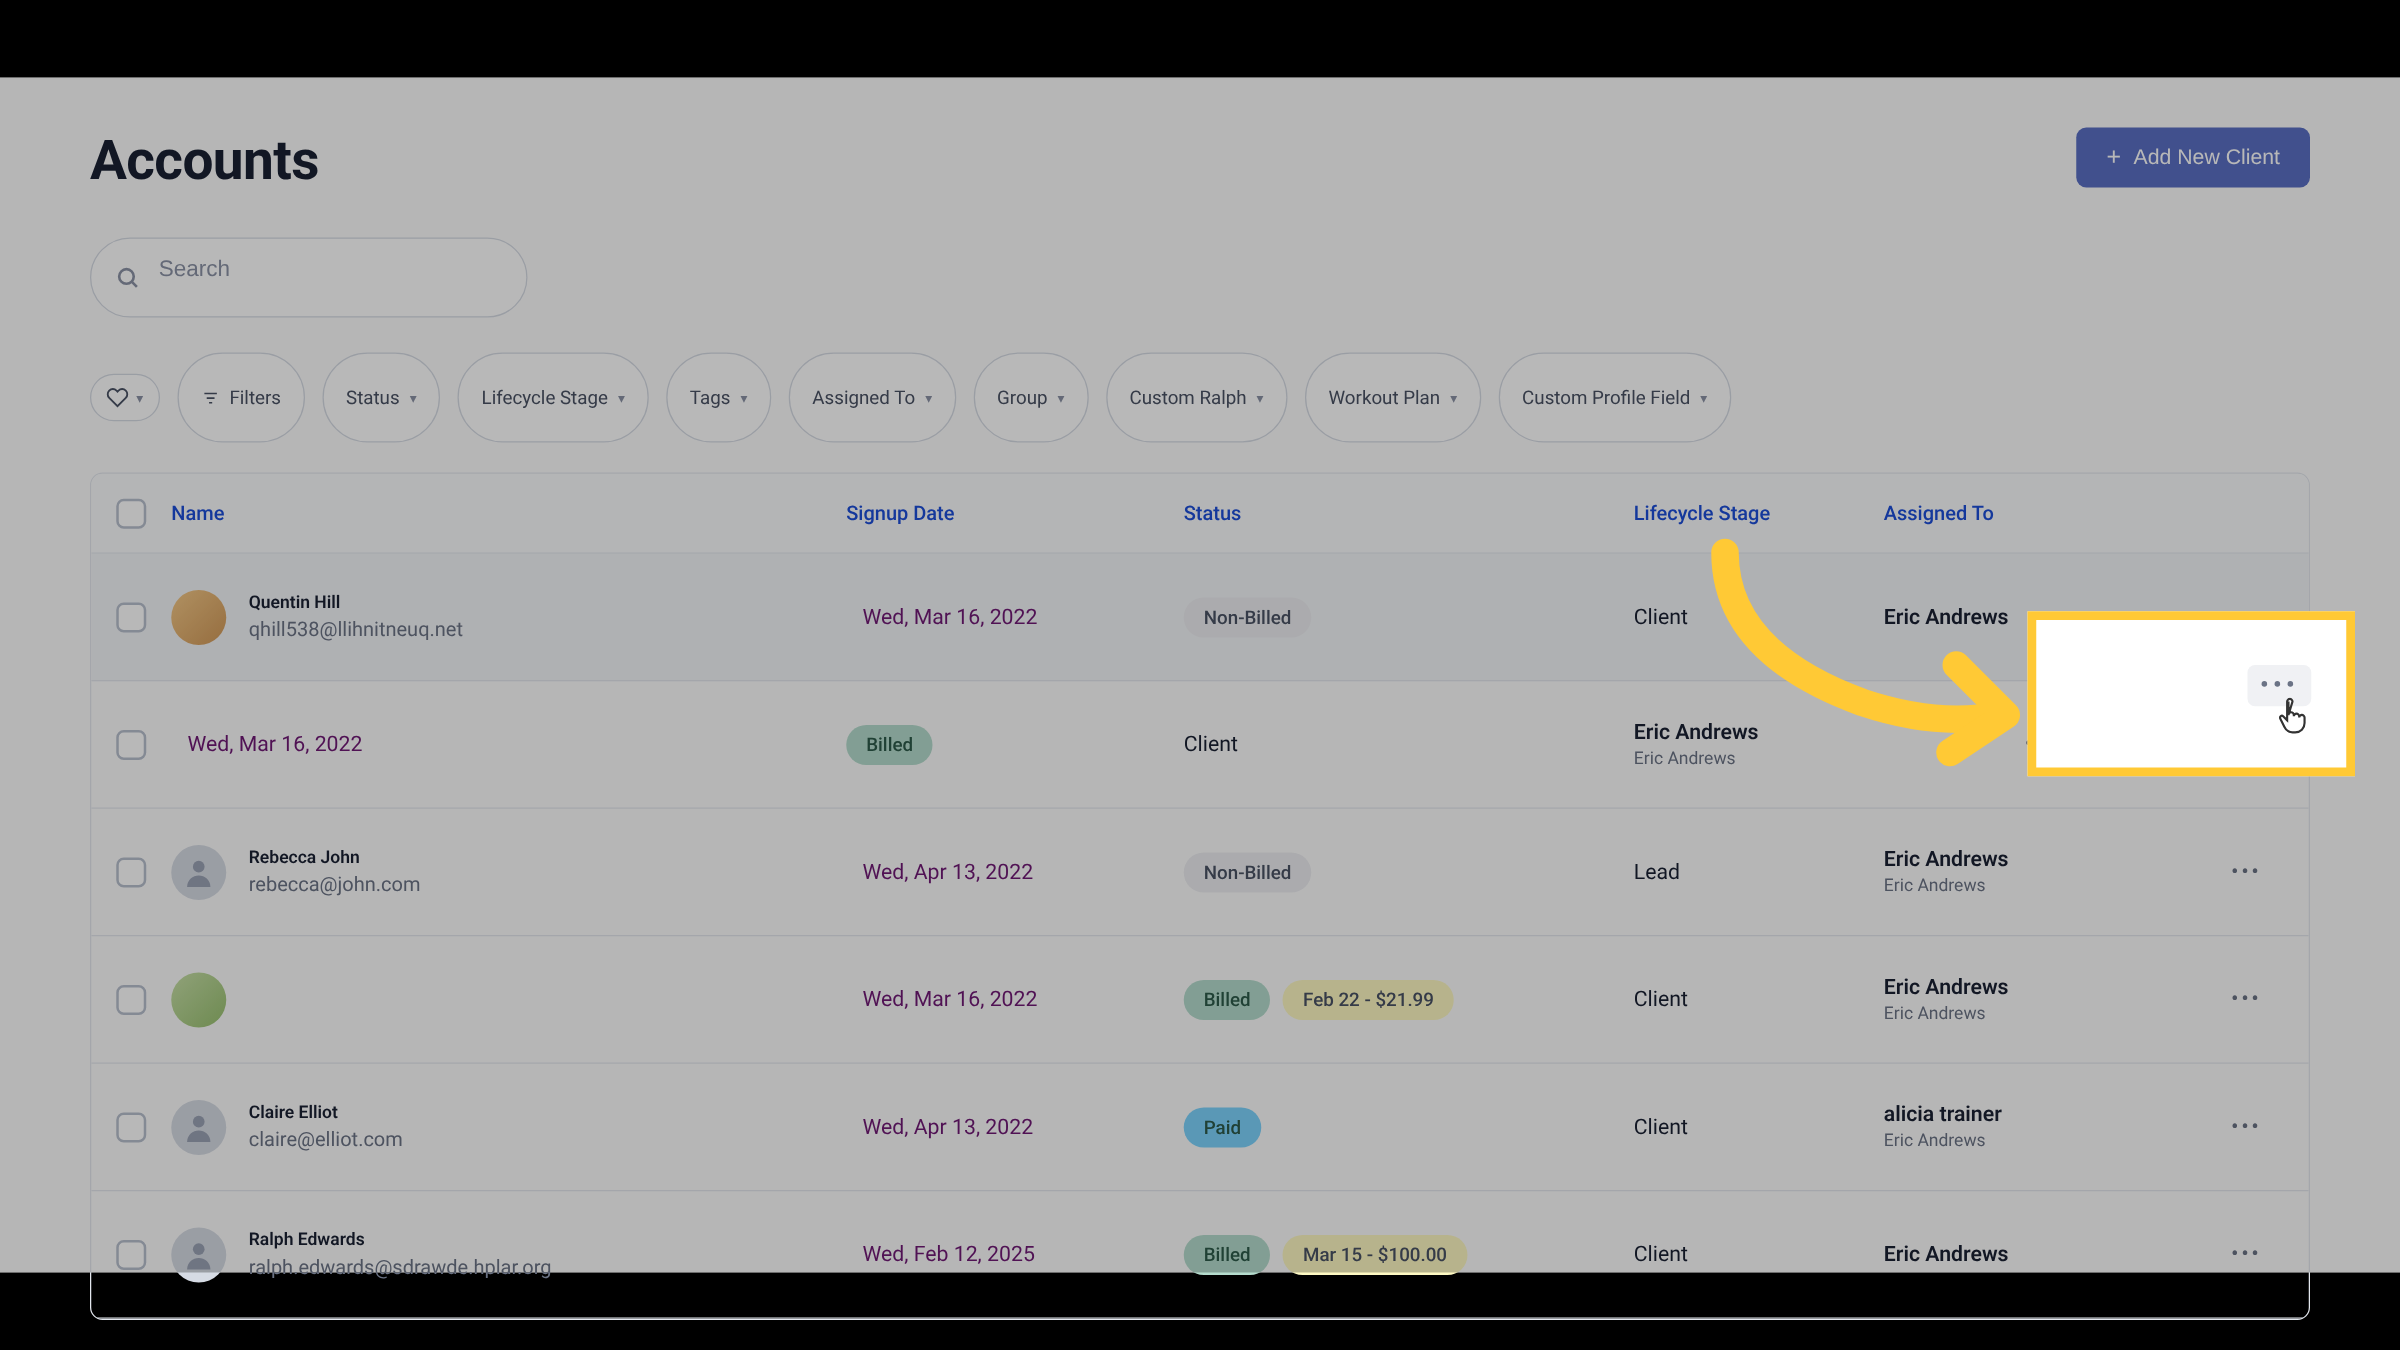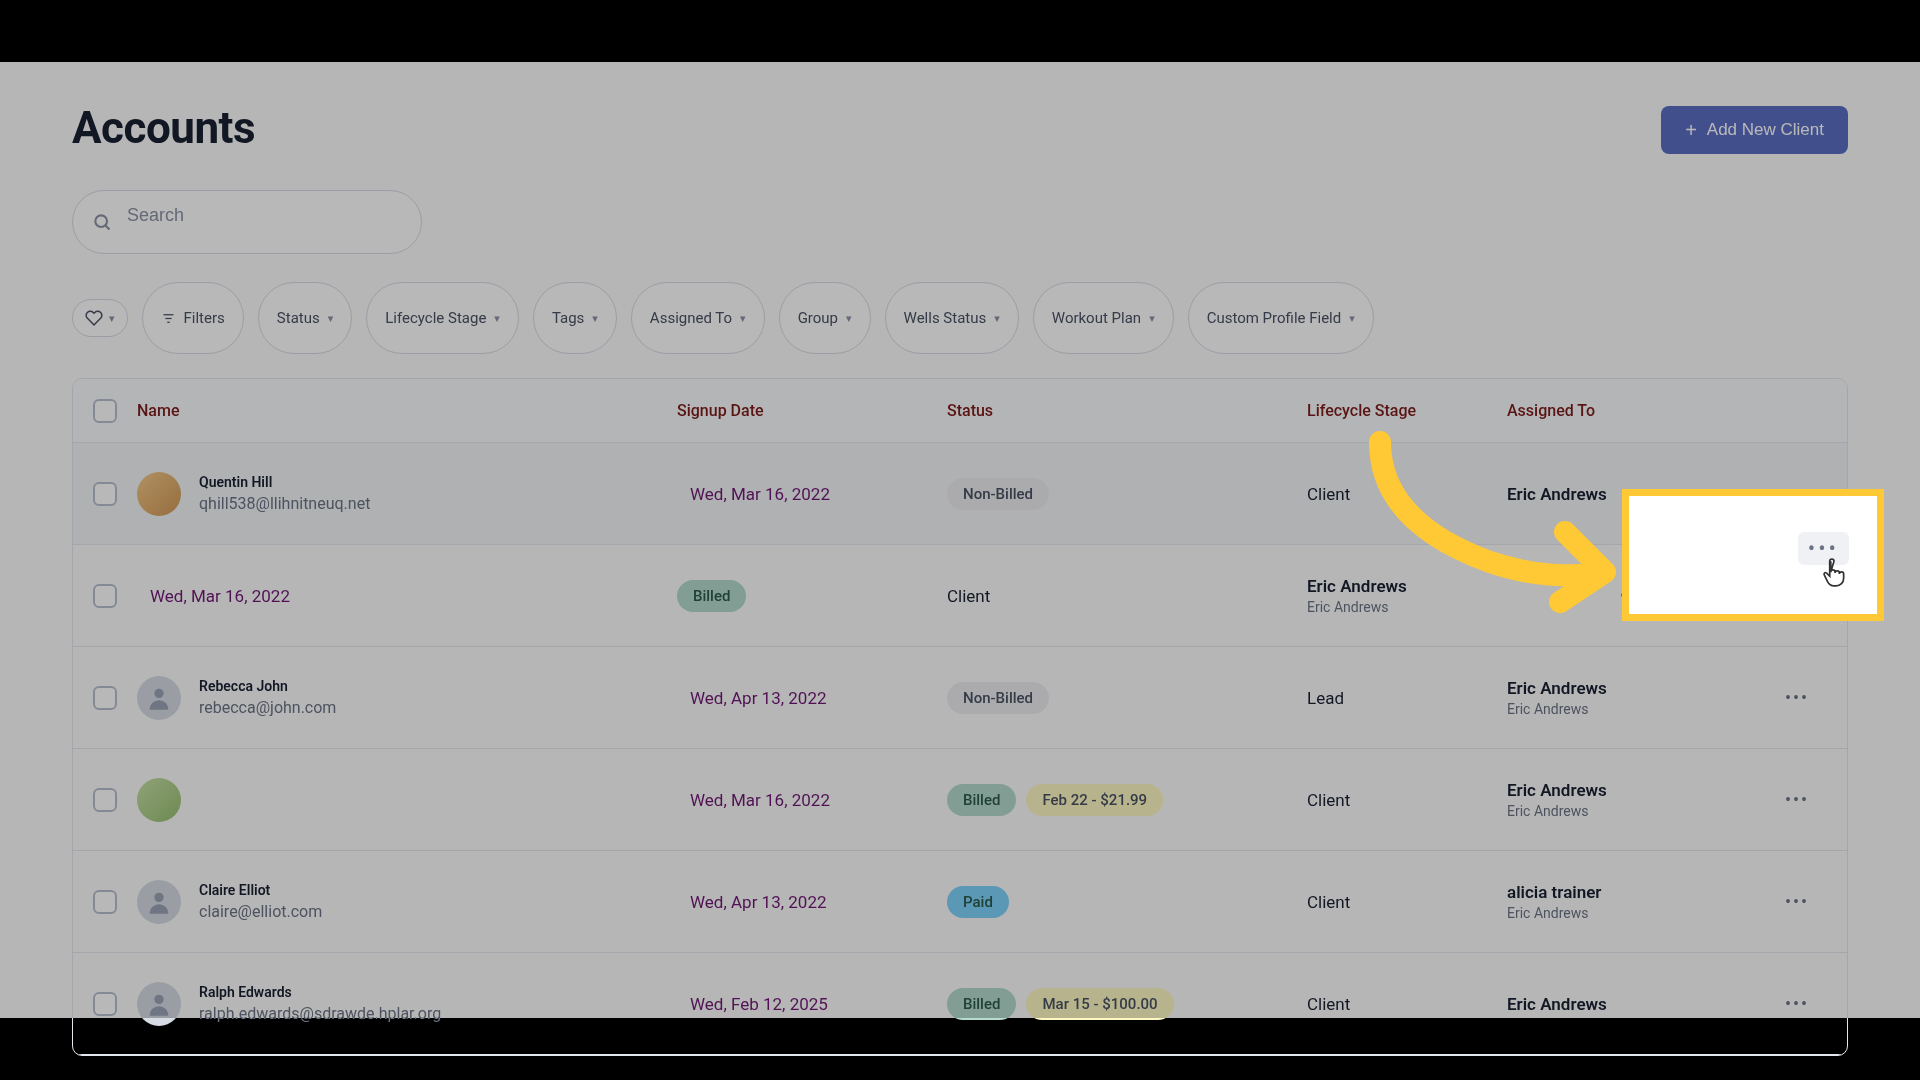--- a/index.html
+++ b/index.html
@@ -25,21 +25,21 @@
     background: rgba(0,0,0,0.28);
     pointer-events: none;
     z-index: 5;
   }
   .content {
     padding: 40px 72px 0 72px;
   }
   .header-row {
     display: flex;
     justify-content: space-between;
-    align-items: flex-end;
+    align-items: flex-start;
     margin-bottom: 36px;
   }
   .page-title {
     font-size: 44px;
     font-weight: 700;
     color: #1a2133;
     letter-spacing: -0.5px;
   }
   .add-btn {
     display: flex;
@@ -107,21 +107,21 @@
     grid-template-columns: 64px 540px 270px 360px 200px 250px 80px;
     align-items: center;
   }
   .thead {
     background: #fafbfc;
     border-bottom: 1px solid #e3e7ee;
     height: 64px;
   }
   .th {
     font-size: 16px;
-    color: #7f1d1d;
+    color: #1d4ed8;
     font-weight: 500;
   }
   .trow {
     border-bottom: 1px solid #e3e7ee;
     height: 102px;
     position: relative;
   }
   .trow:first-of-type { background: #f3f5f8; }
   .checkbox-cell { display: flex; justify-content: center; }
   .cbox {
@@ -287,21 +287,21 @@
         </div>
       <div class="pill">
           <span>Assigned To</span>
           <span class="chev">▾</span>
         </div>
       <div class="pill">
           <span>Group</span>
           <span class="chev">▾</span>
         </div>
       <div class="pill">
-          <span>Wells Status</span>
+          <span>Custom Ralph</span>
           <span class="chev">▾</span>
         </div>
       <div class="pill">
           <span>Workout Plan</span>
           <span class="chev">▾</span>
         </div>
       <div class="pill">
           <span>Custom Profile Field</span>
           <span class="chev">▾</span>
         </div>

